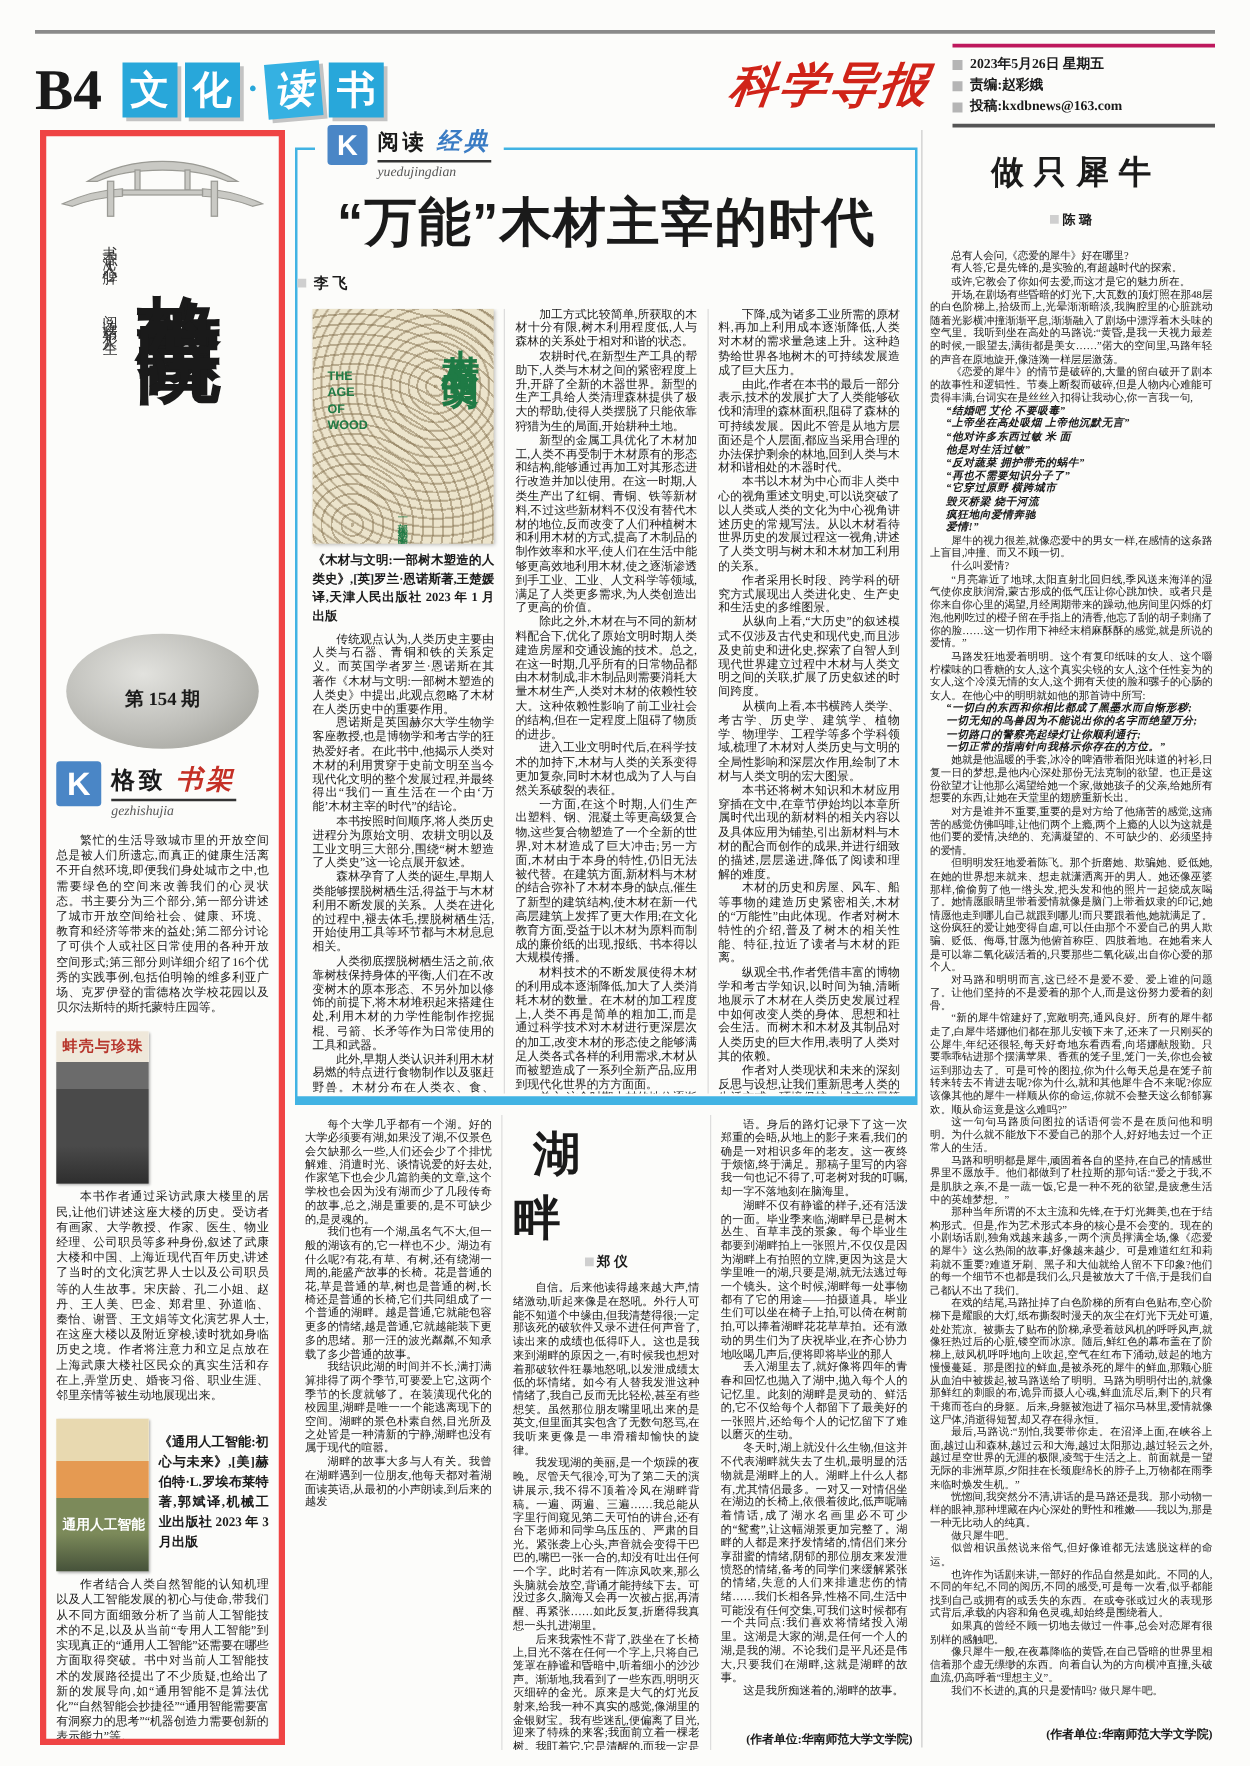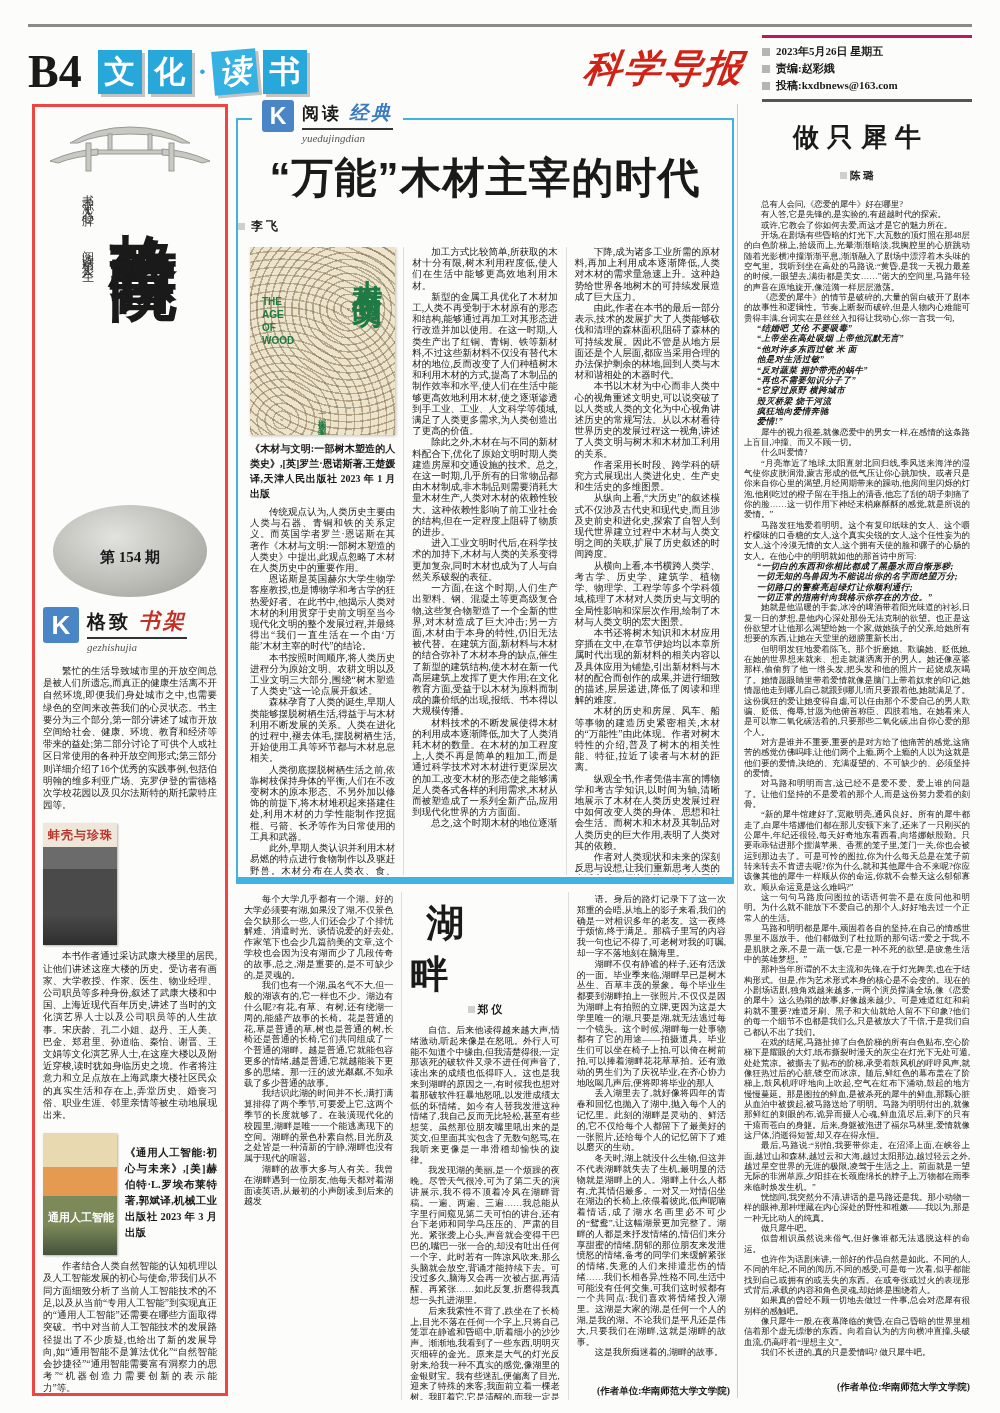--- a/index.html
+++ b/index.html
@@ -17,21 +17,21 @@
   .tile.script{transform:rotate(-5deg);background:#35b1e2;font-style:italic;}
   .dot{color:#28a7da;font-weight:bold;font-size:28px;}
   .h-right{display:flex;align-items:flex-start;gap:18px;}
   .masthead{font-size:38px;font-weight:bold;font-style:italic;color:#d02318;transform:skewX(-8deg);
             margin-top:8px;letter-spacing:2px;}
   .infoblock{border-top:3px solid #be185d;border-bottom:3px solid #555;padding:5px 0;width:210px;}
   .inforow{font-size:11px;font-weight:bold;line-height:17px;display:flex;gap:6px;align-items:center;}
   .sq{width:8px;height:8px;background:#b5b5b5;display:inline-block;flex:none;}
   .sq-sm{width:7px;height:7px;background:#cfcfcf;}
   
-  .leftbox{position:absolute;top:104px;left:32px;width:196px;height:1292px;border:3px solid #ef4444;
+  .leftbox{position:absolute;top:104px;left:32px;width:196px;height:1292px;border:5px solid #ef4444;
            padding:4px 8px;box-sizing:border-box;overflow:hidden;}
   .arch{display:block;margin:2px auto 4px;}
   .titlerow{display:flex;justify-content:center;gap:10px;height:318px;margin-top:2px;}
   .slogan{writing-mode:vertical-rl;font-size:12px;letter-spacing:4px;color:#333;padding-top:6px;}
   .bigtitle{writing-mode:vertical-rl;font-size:68px;font-weight:900;line-height:1.1;letter-spacing:6px;}
   .ovalwrap{position:relative;width:154px;height:92px;margin:8px auto 4px;}
   .oval{position:absolute;inset:0;border-radius:50%;
         background:radial-gradient(ellipse at 40% 35%,#e2e2de 0%,#bdbdb8 55%,#9a9a93 100%);}
   .issue{position:absolute;left:0;right:0;bottom:30px;text-align:center;font-size:15px;font-weight:bold;}
   .klogo{background:#4a86c6;color:#fff;font-family:"Liberation Sans",sans-serif;font-weight:bold;
@@ -223,21 +223,22 @@
             <p>传统观点认为,人类历史主要由人类与石器、青铜和铁的关系定义。而英国学者罗兰·恩诺斯在其著作《木材与文明:一部树木塑造的人类史》中提出,此观点忽略了木材在人类历史中的重要作用。</p>
             <p>恩诺斯是英国赫尔大学生物学客座教授,也是博物学和考古学的狂热爱好者。在此书中,他揭示人类对木材的利用贯穿于史前文明至当今现代化文明的整个发展过程,并最终得出“我们一直生活在一个由‘万能’木材主宰的时代”的结论。</p>
             <p>本书按照时间顺序,将人类历史进程分为原始文明、农耕文明以及工业文明三大部分,围绕“树木塑造了人类史”这一论点展开叙述。</p>
             <p>森林孕育了人类的诞生,早期人类能够摆脱树栖生活,得益于与木材利用不断发展的关系。人类在进化的过程中,褪去体毛,摆脱树栖生活,开始使用工具等环节都与木材息息相关。</p>
             <p>人类彻底摆脱树栖生活之前,依靠树枝保持身体的平衡,人们在不改变树木的原本形态、不另外加以修饰的前提下,将木材堆积起来搭建住处,利用木材的力学性能制作挖掘棍、弓箭、长矛等作为日常使用的工具和武器。</p>
             <p>此外,早期人类认识并利用木材易燃的特点进行食物制作以及驱赶野兽。木材分布在人类衣、食、住、行等最基本的生活需求中。当然,这一时期人类的能动性较差,利用木材的意识与</p>
           </div>
       </div>
       <div class="fcol">
         <div>
-            <p>加工方式比较简单,所获取的木材十分有限,树木利用程度低,使人们在生活中能够更高效地利用木材。</p>
+            <p>加工方式比较简单,所获取的木材十分有限,树木利用程度低,人与森林的关系处于相对和谐的状态。</p>
+            <p>农耕时代,在新型生产工具的帮助下,人类与木材之间的紧密程度上升,开辟了全新的木器世界。新型的生产工具给人类清理森林提供了极大的帮助,使得人类摆脱了只能依靠狩猎为生的局面,开始耕种土地。</p>
             <p>新型的金属工具优化了木材加工,人类不再受制于木材原有的形态和结构,能够通过再加工对其形态进行改造并加以使用。在这一时期,人类生产出了红铜、青铜、铁等新材料,不过这些新材料不仅没有替代木材的地位,反而改变了人们种植树木和利用木材的方式,提高了木制品的制作效率和水平,使人们在生活中能够更高效地利用木材,使之逐渐渗透到手工业、工业、人文科学等领域,满足了人类更多需求,为人类创造出了更高的价值。</p>
             <p>除此之外,木材在与不同的新材料配合下,优化了原始文明时期人类建造房屋和交通设施的技术。总之,在这一时期,几乎所有的日常物品都由木材制成,非木制品则需要消耗大量木材生产,人类对木材的依赖性较大。这种依赖性影响了前工业社会的结构,但在一定程度上阻碍了物质的进步。</p>
             <p>进入工业文明时代后,在科学技术的加持下,木材与人类的关系变得更加复杂,同时木材也成为了人与自然关系破裂的表征。</p>
             <p>一方面,在这个时期,人们生产出塑料、钢、混凝土等更高级复合物,这些复合物塑造了一个全新的世界,对木材造成了巨大冲击;另一方面,木材由于本身的特性,仍旧无法被代替。在建筑方面,新材料与木材的结合弥补了木材本身的缺点,催生了新型的建筑结构,使木材在新一代高层建筑上发挥了更大作用;在文化教育方面,受益于以木材为原料而制成的廉价纸的出现,报纸、书本得以大规模传播。</p>
             <p>材料技术的不断发展使得木材的利用成本逐渐降低,加大了人类消耗木材的数量。在木材的加工程度上,人类不再是简单的粗加工,而是通过科学技术对木材进行更深层次的加工,改变木材的形态使之能够满足人类各式各样的利用需求,木材从而被塑造成了一系列全新产品,应用到现代化世界的方方面面。</p>
             <p>总之,这个时期木材的地位逐渐</p>
           </div>
       </div>
       <div class="fcol">
         <div>
@@ -308,22 +309,22 @@
         <p class="verse">爱情!”</p>
         <p>犀牛的视力很差,就像恋爱中的男女一样,在感情的这条路上盲目,冲撞、而又不顾一切。</p>
         <p>什么叫爱情?</p>
         <p>“月亮靠近了地球,太阳直射北回归线,季风送来海洋的湿气使你皮肤润滑,蒙古形成的低气压让你心跳加快。或者只是你来自你心里的渴望,月经周期带来的躁动,他房间里闪烁的灯泡,他刚吃过的橙子留在手指上的清香,他忘了刮的胡子刺痛了你的脸……这一切作用下神经末梢麻酥酥的感觉,就是所说的爱情。”</p>
         <p>马路发狂地爱着明明。这个有复印纸味的女人、这个嚼柠檬味的口香糖的女人,这个真实尖锐的女人,这个任性妄为的女人,这个冷漠无情的女人,这个拥有天使的脸和骡子的心肠的女人。在他心中的明明就如他的那首诗中所写:</p>
         <p class="verse">“一切白的东西和你相比都成了黑墨水而自惭形秽;</p>
         <p class="verse">一切无知的鸟兽因为不能说出你的名字而绝望万分;</p>
         <p class="verse">一切路口的警察亮起绿灯让你顺利通行;</p>
         <p class="verse">一切正常的指南针向我格示你存在的方位。”</p>
         <p>她就是他温暖的手套,冰冷的啤酒带着阳光味道的衬衫,日复一日的梦想,是他内心深处那份无法克制的欲望。也正是这份欲望才让他那么渴望给她一个家,做她孩子的父亲,给她所有想要的东西,让她在天堂里的翅膀重新长出。</p>
+        <p>对方是谁并不重要,重要的是对方给了他痛苦的感觉,这痛苦的感觉仿佛吗啡,让他们两个上瘾,两个上瘾的人以为这就是他们要的爱情,决绝的、充满凝望的、不可缺少的、必须坚持的爱情。</p>
         <p>但明明发狂地爱着陈飞。那个折磨她、欺骗她、贬低她,在她的世界想来就来、想走就潇洒离开的男人。她还像巫婆那样,偷偷剪了他一绺头发,把头发和他的照片一起烧成灰喝了。她情愿眼睛里带着爱情就像是脑门上带着奴隶的印记,她情愿他走到哪儿自己就跟到哪儿!而只要跟着他,她就满足了。这份疯狂的爱让她变得自虐,可以任由那个不爱自己的男人欺骗、贬低、侮辱,甘愿为他俯首称臣、四肢着地。在她看来人是可以靠二氧化碳活着的,只要那些二氧化碳,出自你心爱的那个人。</p>
-        <p>对方是谁并不重要,重要的是对方给了他痛苦的感觉,这痛苦的感觉仿佛吗啡,让他们两个上瘾,两个上瘾的人以为这就是他们要的爱情,决绝的、充满凝望的、不可缺少的、必须坚持的爱情。</p>
         <p>对马路和明明而言,这已经不是爱不爱、爱上谁的问题了。让他们坚持的不是爱着的那个人,而是这份努力爱着的刻骨。</p>
         <p>“新的犀牛馆建好了,宽敞明亮,通风良好。所有的犀牛都走了,白犀牛塔娜他们都在那儿安顿下来了,还来了一只刚买的公犀牛,年纪还很轻,每天好奇地东看西看,向塔娜献殷勤。只要乖乖钻进那个摆满苹果、香蕉的笼子里,笼门一关,你也会被运到那边去了。可是可怜的图拉,你为什么每天总是在笼子前转来转去不肯进去呢?你为什么,就和其他犀牛合不来呢?你应该像其他的犀牛一样顺从你的命运,你就不会整天这么郁郁寡欢。顺从命运竟是这么难吗?”</p>
         <p>这一句句马路质问图拉的话语何尝不是在质问他和明明。为什么就不能放下不爱自己的那个人,好好地去过一个正常人的生活。</p>
         <p>马路和明明都是犀牛,顽固着各自的坚持,在自己的情感世界里不愿放手。他们都做到了杜拉斯的那句话:“爱之于我,不是肌肤之亲,不是一蔬一饭,它是一种不死的欲望,是疲惫生活中的英雄梦想。”</p>
         <p>那种当年所谓的不太主流和先锋,在于灯光舞美,也在于结构形式。但是,作为艺术形式本身的核心是不会变的。现在的小剧场话剧,独角戏越来越多,一两个演员撑满全场,像《恋爱的犀牛》这么热闹的故事,好像越来越少。可是难道红红和莉莉就不重要?难道牙刷、黑子和大仙就给人留不下印象?他们的每一个细节不也都是我们么,只是被放大了千倍,于是我们自己都认不出了我们。</p>
         <p>在戏的结尾,马路扯掉了白色阶梯的所有白色贴布,空心阶梯下是耀眼的大灯,纸布撕裂时漫天的灰尘在灯光下无处可遁,处处荒凉。被撕去了贴布的阶梯,承受着鼓风机的呼呼风声,就像狂热过后的心脏,镂空而冰凉。随后,鲜红色的幕布盖在了阶梯上,鼓风机呼呼地向上吹起,空气在红布下涌动,鼓起的地方慢慢蔓延。那是图拉的鲜血,是被杀死的犀牛的鲜血,那颗心脏从血泊中被拨起,被马路送给了明明。马路为明明付出的,就像那鲜红的刺眼的布,诡异而摄人心魂,鲜血流尽后,剩下的只有干瘪而苍白的身躯。后来,身躯被泡进了福尔马林里,爱情就像这尸体,消逝得短暂,却又存在得永恒。</p>
         <p>最后,马路说:“别怕,我要带你走。在沼泽上面,在峡谷上面,越过山和森林,越过云和大海,越过太阳那边,越过轻云之外,越过星空世界的无涯的极限,凌驾于生活之上。前面就是一望无际的非洲草原,夕阳挂在长颈鹿绵长的脖子上,万物都在雨季来临时焕发生机。”</p>
         <p>恍惚间,我突然分不清,讲话的是马路还是我。那小动物一样的眼神,那种埋藏在内心深处的野性和稚嫩——我以为,那是一种无比动人的纯真。</p>
         <p>做只犀牛吧。</p>
         <p>似曾相识虽然说来俗气,但好像谁都无法逃脱这样的命运。</p>

